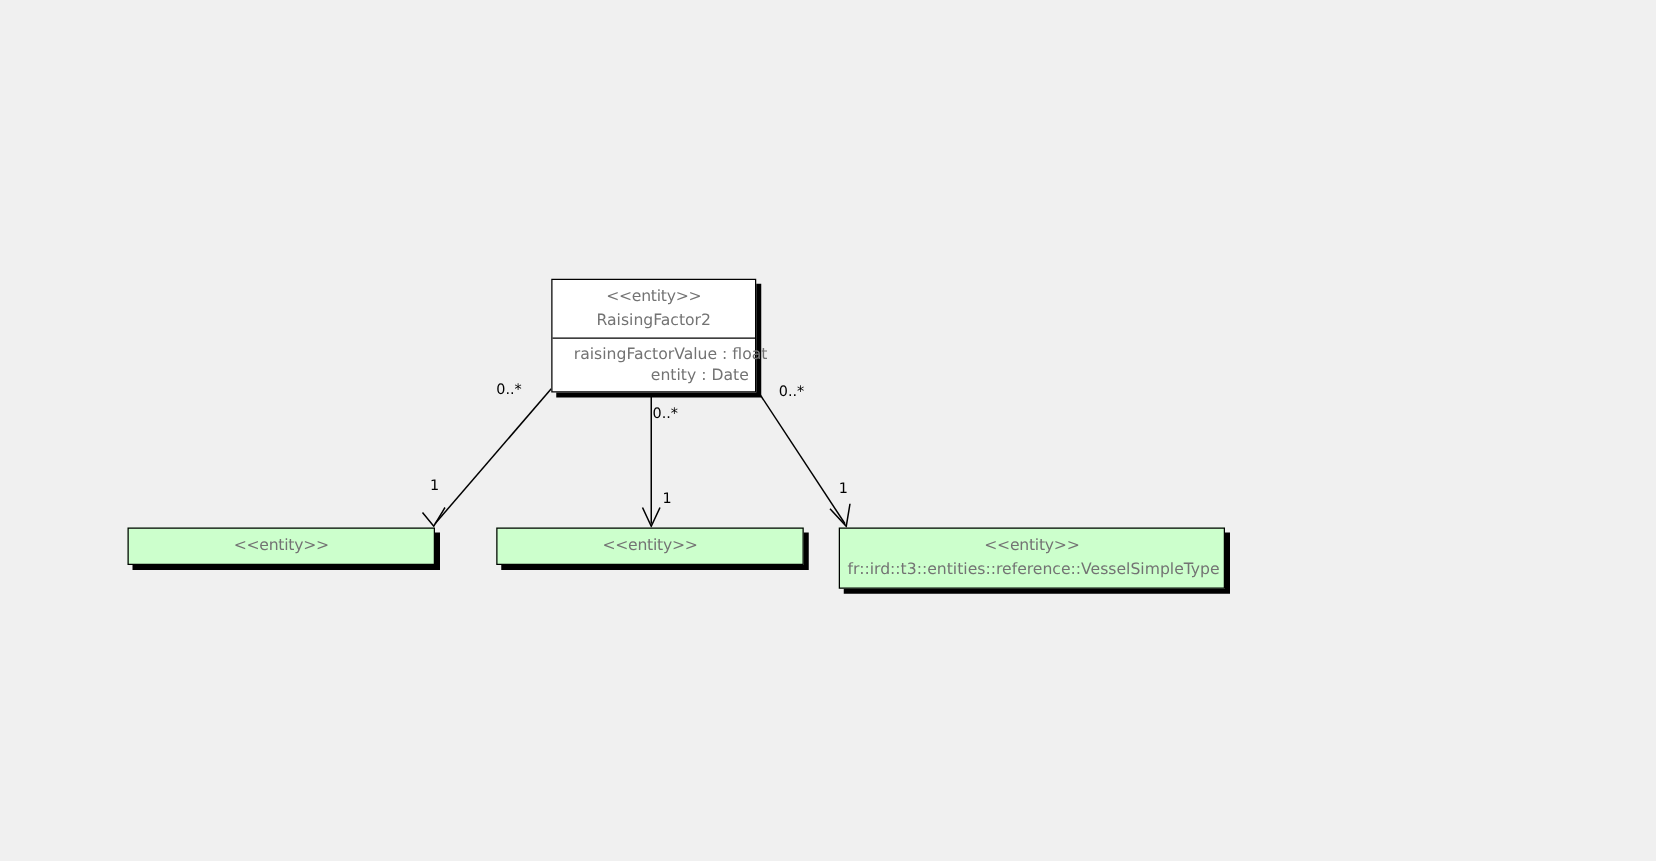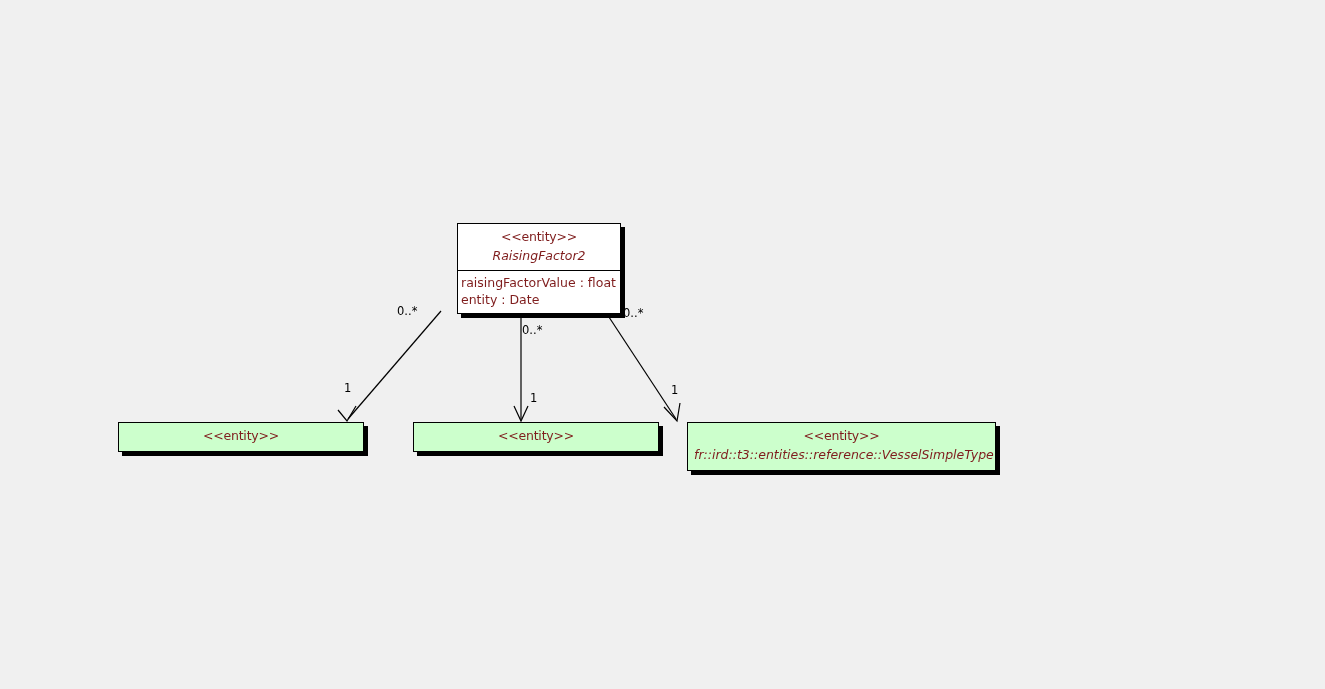--- a/index.html
+++ b/index.html
@@ -30,46 +30,44 @@
 
   
   .uml-class {
     position: absolute;
     box-sizing: border-box;
     border: 1px solid #000000;
     background: #ffffff;
     box-shadow: 4px 4px 0 0 #000000;
     font-size: 12.5px;
     line-height: 1.42;
-    color: #7f1d1d;
-    margin-left: 16px;
+    color: #737373;
   }
   .uml-class.entity-green {
     background: #ccffcc;
   }
   .class-header {
     padding: 4px 6px 5px 6px;
     text-align: center;
     white-space: nowrap;
   }
   .uml-class.has-attrs .class-header {
     border-bottom: 1px solid #000000;
   }
   .stereotype {
     display: block;
     letter-spacing: -0.2px;
   }
   .class-name {
     display: block;
     margin-top: 1px;
-    font-style: italic;
   }
   .class-attributes {
-    padding: 3px 5px 4px 3px;
-    text-align: left;
+    padding: 3px 5px 4px 17px;
+    text-align: right;
     white-space: nowrap;
   }
   .attr-row {
     display: block;
   }
 
   
   #class-raisingfactor2 {
     left: 441px;
     top: 223px;

